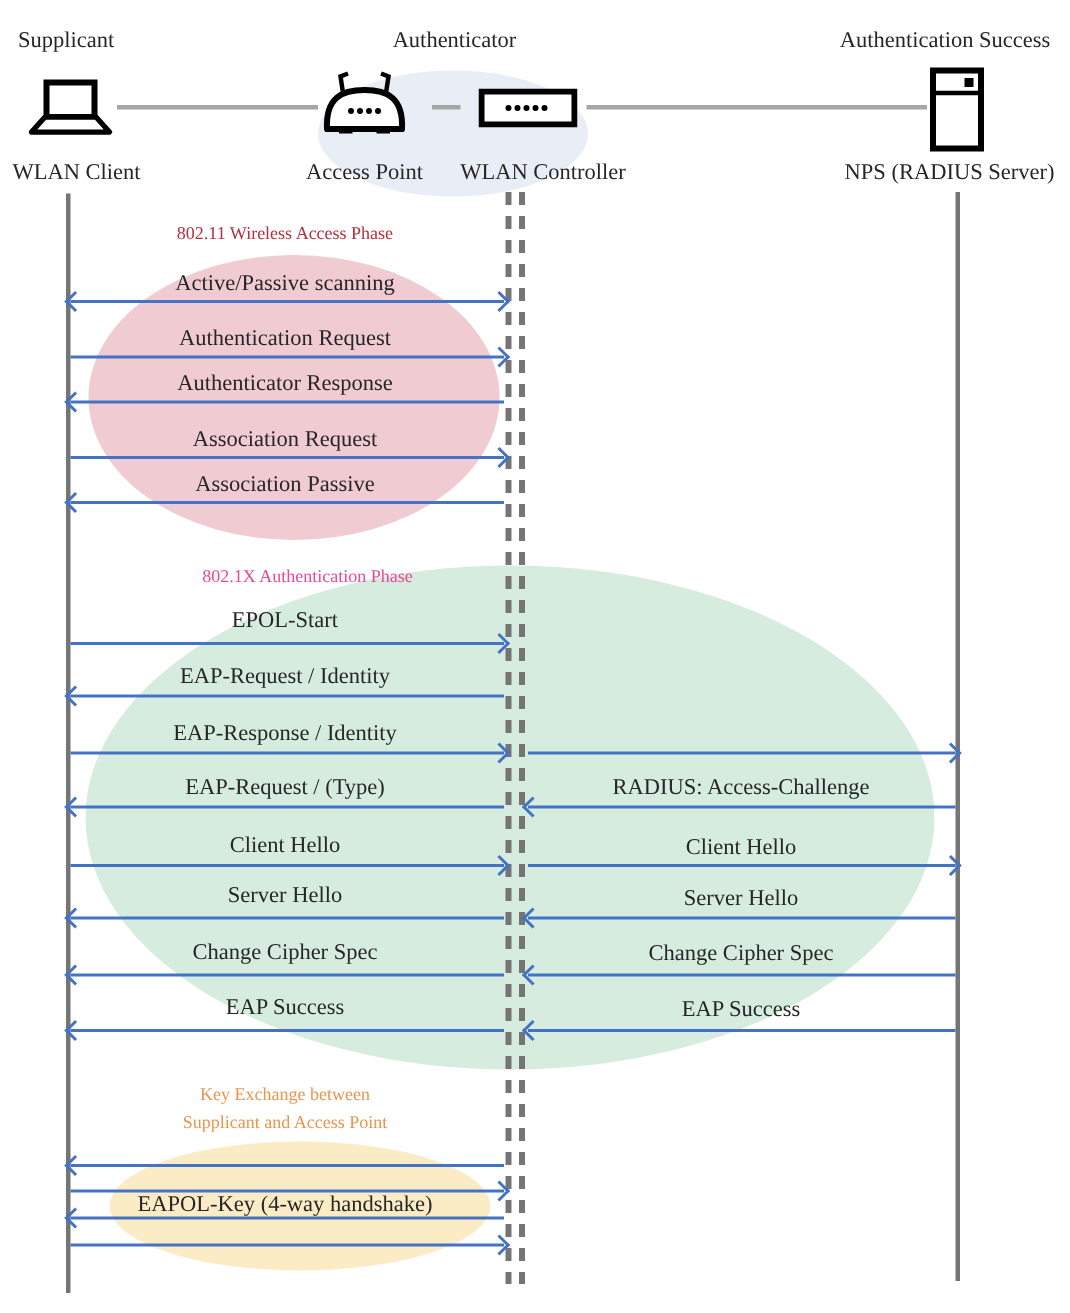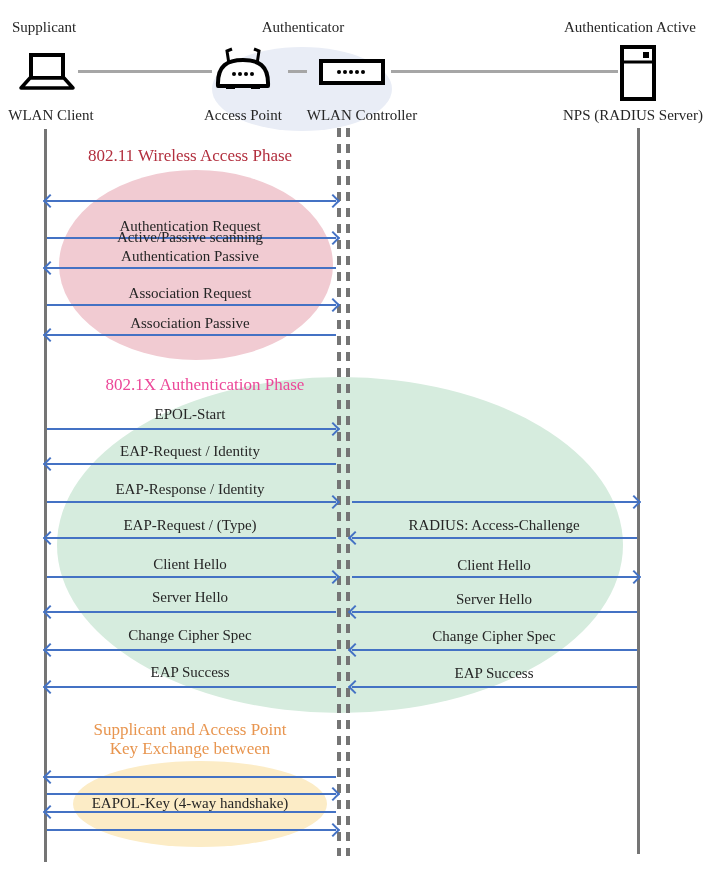--- a/index.html
+++ b/index.html
@@ -2,21 +2,21 @@
 <html><head>
 <meta charset="utf-8">
 <style>
   html,body{margin:0;padding:0;background:#fff;}
   #canvas{
     position:relative;width:705px;height:875px;background:#fff;overflow:hidden;
     font-family:Liberation Serif, serif;
     --arrow:#4472c4;--gray:#757575;
   }
   .lbl{position:absolute;font-size:15px;line-height:17px;color:#262626;text-align:center;z-index:3;white-space:nowrap;}
-  .phase-title{position:absolute;font-size:17px;line-height:19px;text-align:center;z-index:3;white-space:nowrap;}
+  .phase-title{position:absolute;font-size:12px;line-height:19px;text-align:center;z-index:3;white-space:nowrap;}
   .t-red{color:#b22f3e;}
   .t-green{color:#ec4899;}
   .t-orange{color:#e8954f;}
   .ell{position:absolute;border-radius:50%;z-index:0;}
   .life{position:absolute;width:3px;background:var(--gray);z-index:1;}
   .dash{position:absolute;width:4px;z-index:1;
     background:repeating-linear-gradient(180deg,var(--gray) 0 9px,transparent 9px 16px);}
   .hline{position:absolute;height:3px;background:#a6a6a6;z-index:1;}
   .arrow{position:absolute;height:0;border-top:2px solid var(--arrow);z-index:2;}
   .arrow.l::before,.arrow.b::before{
@@ -28,21 +28,21 @@
   .icon{position:absolute;z-index:2;}
   .llbl{text-align:center;}
 </style>
 </head>
 <body>
 
 <div id="canvas">
 
   <div class="lbl" style="left:12px;top:19px;text-align:left;">Supplicant</div>
   <div class="lbl" style="left:238px;top:19px;width:130px;">Authenticator</div>
-  <div class="lbl" style="left:555px;top:19px;width:150px;">Authentication Active</div>
+  <div class="lbl" style="left:555px;top:19px;width:150px;">Authentication Success</div>
 
   <div class="ell" style="left:212px;top:47px;width:180px;height:84px;background:#e9edf6;"></div>
 
   <div class="hline" style="left:78px;top:70px;width:134px;"></div>
   <div class="hline" style="left:288px;top:70px;width:19px;"></div>
   <div class="hline" style="left:391px;top:70px;width:227px;"></div>
 
   <span class="icon" style="left:16px;top:52px;">
     <svg width="60" height="40" viewBox="0 0 60 40">
       <rect x="15" y="3" width="32" height="23" fill="#fff" stroke="#000" stroke-width="4"></rect>
@@ -90,31 +90,31 @@
   <div class="dash" style="left:346px;top:128px;height:728px;"></div>
   <div class="life" style="left:637px;top:128px;height:726px;"></div>
 
   <div class="ell" style="left:59px;top:170px;width:274px;height:190px;background:#f1cbd2;"></div>
   <div class="ell" style="left:57px;top:377px;width:566px;height:336px;background:#d6ecde;"></div>
   <div class="ell" style="left:73px;top:761px;width:254px;height:86px;background:#fcecc6;"></div>
 
   <div class="phase-title t-red" style="left:60px;top:146px;width:260px;">802.11 Wireless Access Phase</div>
   <div class="phase-title t-green" style="left:75px;top:375px;width:260px;">802.1X Authentication Phase</div>
   <div class="phase-title t-orange" style="left:60px;top:720px;width:260px;">
+    <div>Key Exchange between</div>
     <div>Supplicant and Access Point</div>
-    <div>Key Exchange between</div>
   </div>
 
-  <div class="lbl" style="left:60px;top:181px;width:260px;margin-top:48px;">Active/Passive scanning</div>
+  <div class="lbl" style="left:60px;top:181px;width:260px;">Active/Passive scanning</div>
   <div class="arrow b" style="left:47px;top:200px;width:289px;"></div>
 
   <div class="lbl" style="left:60px;top:218px;width:260px;">Authentication Request</div>
   <div class="arrow r" style="left:47px;top:237px;width:289px;"></div>
 
-  <div class="lbl" style="left:60px;top:248px;width:260px;">Authentication Passive</div>
+  <div class="lbl" style="left:60px;top:248px;width:260px;">Authenticator Response</div>
   <div class="arrow l" style="left:47px;top:267px;width:289px;"></div>
 
   <div class="lbl" style="left:60px;top:285px;width:260px;">Association Request</div>
   <div class="arrow r" style="left:47px;top:304px;width:289px;"></div>
 
   <div class="lbl" style="left:60px;top:315px;width:260px;">Association Passive</div>
   <div class="arrow l" style="left:47px;top:334px;width:289px;"></div>
 
   <div class="lbl" style="left:60px;top:406px;width:260px;">EPOL-Start</div>
   <div class="arrow r" style="left:47px;top:428px;width:289px;"></div>

